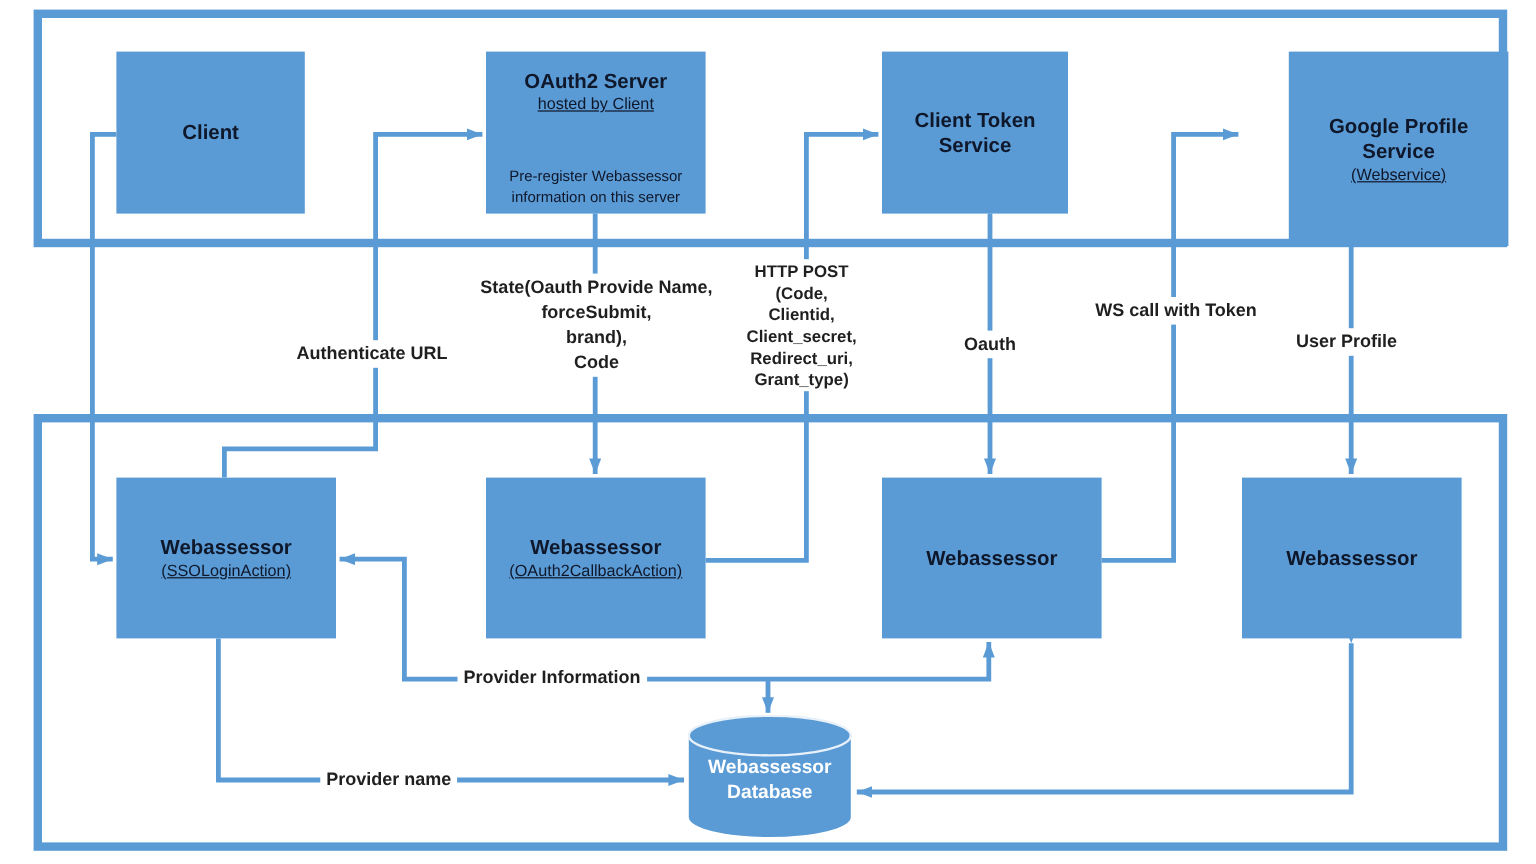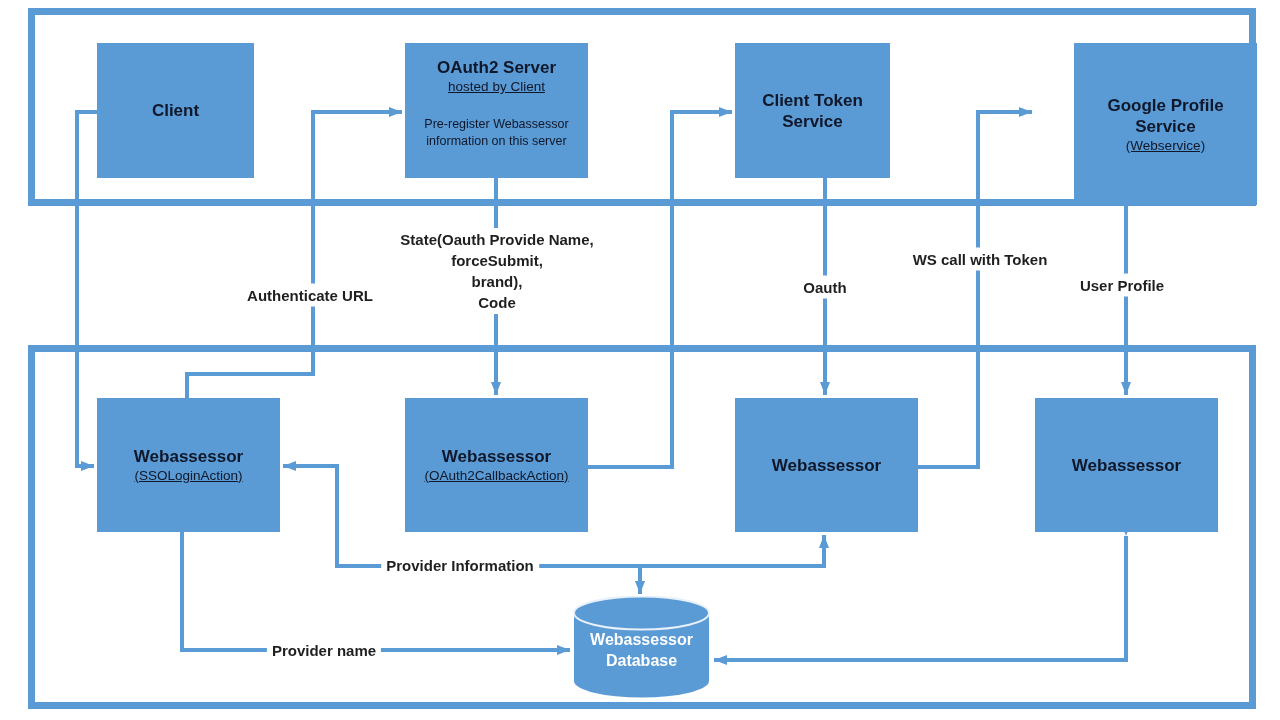--- a/index.html
+++ b/index.html
@@ -9,21 +9,21 @@
   }
   .container-frame{position:absolute;border:7px solid #5b9bd5;box-sizing:border-box;background:transparent;}
   .node{
     position:absolute;background:#5b9bd5;color:#0f172a;box-sizing:border-box;
     display:flex;flex-direction:column;align-items:center;justify-content:center;
     text-align:center;
   }
   .node .t{font-weight:bold;font-size:17px;line-height:21px;white-space:pre-line;}
   .node .s{font-size:13.5px;line-height:17px;white-space:pre-line;text-decoration:underline;}
   .node.oauth2{justify-content:flex-start;padding-top:14px;}
-  .node.oauth2 .note{margin-top:auto;padding-bottom:28px;font-size:12.5px;line-height:17px;white-space:pre-line;}
+  .node.oauth2 .note{margin-top:auto;padding-bottom:5px;font-size:12.5px;line-height:17px;white-space:pre-line;}
   .edge-label{
     position:absolute;transform:translate(-50%,-50%);
     background:#fff;color:#1f1f1f;font-weight:bold;font-size:15px;line-height:21px;
     text-align:center;white-space:pre-line;padding:1px 5px;z-index:5;
   }
   .edge-label.small{font-size:14px;line-height:18px;}
   #connectors{position:absolute;left:0;top:0;z-index:3;}
   #db-shape{position:absolute;left:573px;top:596px;z-index:4;}
   #db-text{
     position:absolute;left:573px;top:622px;width:137px;height:56px;z-index:6;
@@ -106,19 +106,25 @@
     <ellipse cx="68.5" cy="17" rx="67.5" ry="16.5" fill="#5b9bd5" stroke="#e8f1fa" stroke-width="2"></ellipse>
   </svg>
   <div id="db-text">Webassessor
 Database</div>
 
   <div class="edge-label" style="left:310px;top:295px;">Authenticate URL</div>
   <div class="edge-label" style="left:497px;top:271px;">State(Oauth Provide Name,
 forceSubmit,
 brand),
 Code</div>
+  <div class="edge-label small" style="left:668px;top:271px;">HTTP POST
+(Code,
+Clientid,
+Client_secret,
+Redirect_uri,
+Grant_type)</div>
   <div class="edge-label" style="left:825px;top:287px;">Oauth</div>
   <div class="edge-label" style="left:980px;top:259px;">WS call with Token</div>
   <div class="edge-label" style="left:1122px;top:285px;">User Profile</div>
   <div class="edge-label" style="left:460px;top:565px;">Provider Information</div>
   <div class="edge-label" style="left:324px;top:650px;">Provider name</div>
 
 </div>
 
 </body></html>

